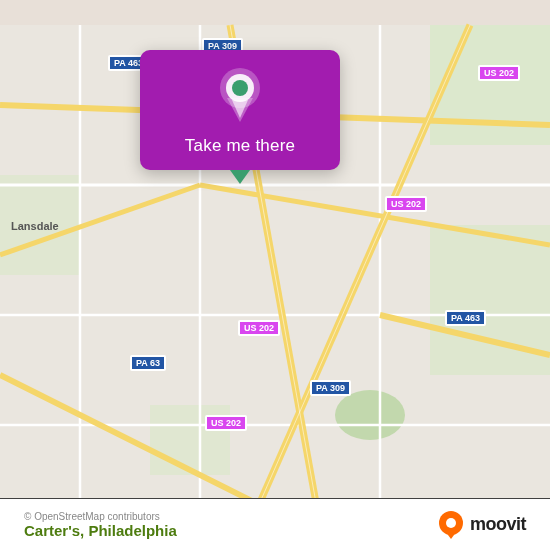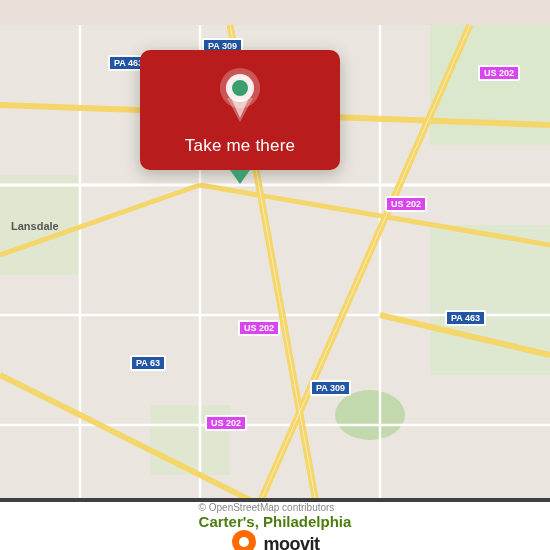--- a/index.html
+++ b/index.html
@@ -27,21 +27,21 @@
       width: 100%;
       height: 100%;
     }
 
     
     .popup-card {
       position: absolute;
       top: 50px;
       left: 140px;
       width: 200px;
-      background: #b91c1c;
+      background: #a21caf;
       border-radius: 10px;
       display: flex;
       flex-direction: column;
       align-items: center;
       padding: 18px 16px 14px 16px;
       box-shadow: 0 4px 16px rgba(0,0,0,0.25);
       z-index: 10;
     }
 
     .popup-card::after {
@@ -73,23 +73,22 @@
       position: absolute;
       bottom: 0;
       left: 0;
       width: 100%;
       height: 52px;
       background: white;
       display: flex;
       align-items: center;
       justify-content: space-between;
       padding: 0 24px;
-      border-top: 4px solid #404040;
+      border-top: 1px solid #404040;
       z-index: 10;
-      flex-direction: column;
     }
 
     .bottom-left {
       display: flex;
       flex-direction: column;
     }
 
     .attribution-text {
       font-size: 10px;
       color: #888;

